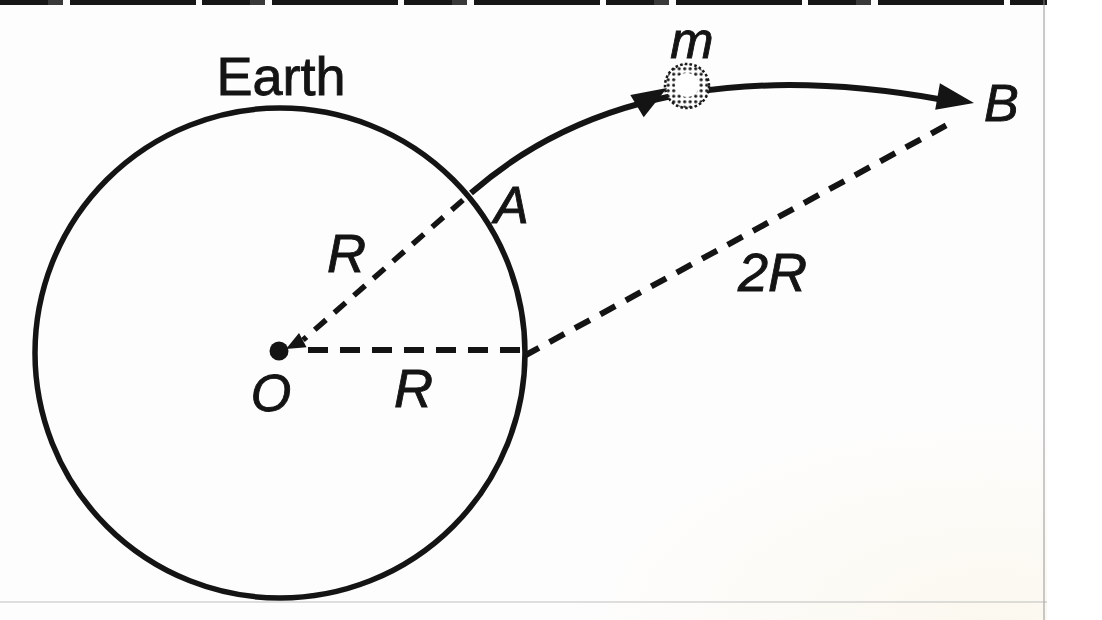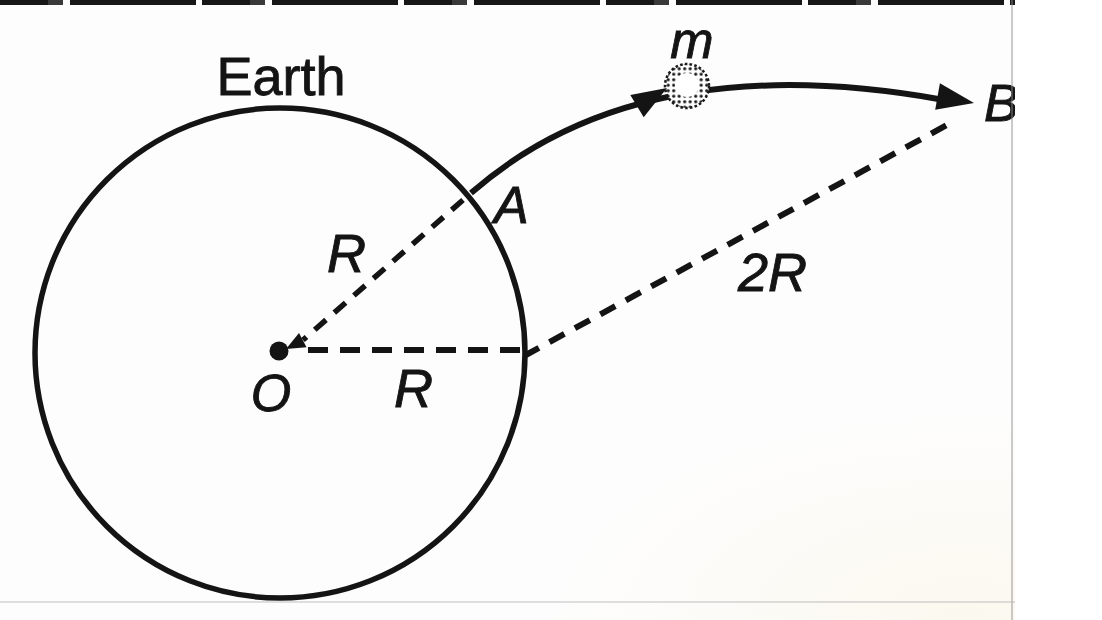--- a/index.html
+++ b/index.html
@@ -9,20 +9,21 @@
   }
   .stage {
     position: relative;
     width: 1015px;
     height: 620px;
     overflow: hidden;
     background:
       radial-gradient(ellipse 600px 300px at 95% 100%, rgba(250,244,228,0.55), rgba(250,244,228,0) 70%),
       #fdfdfd;
     font-family: "Liberation Sans", sans-serif;
+    padding-left: 32px;
   }
   .stage svg { position: absolute; left: 0; top: 0; }
 
   
   .scan-strip-top {
     position: absolute;
     left: 0; top: 0;
     width: 100%; height: 5px;
     background: repeating-linear-gradient(
       to right,

